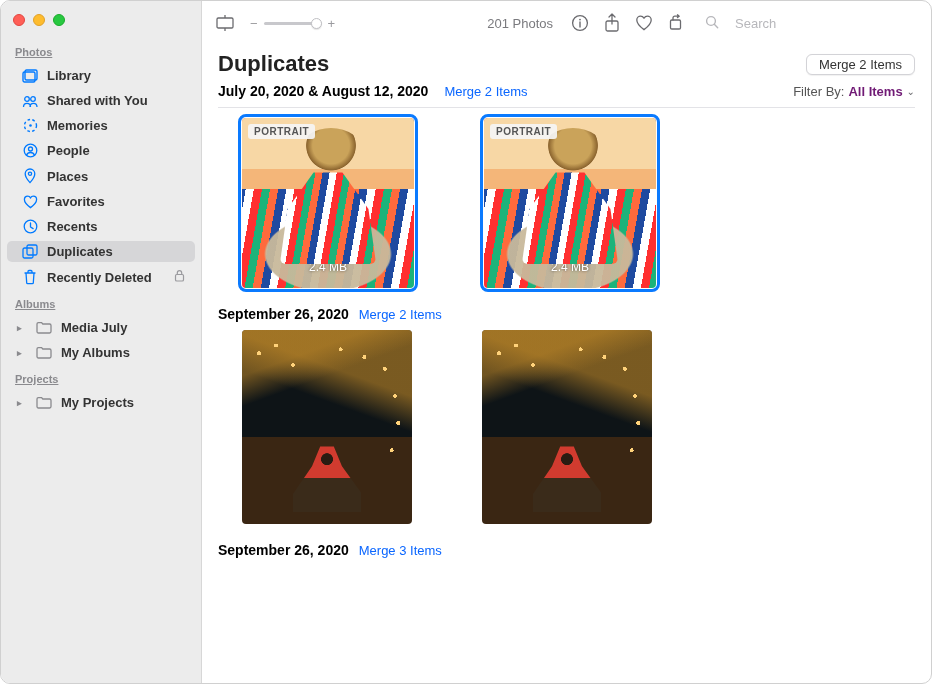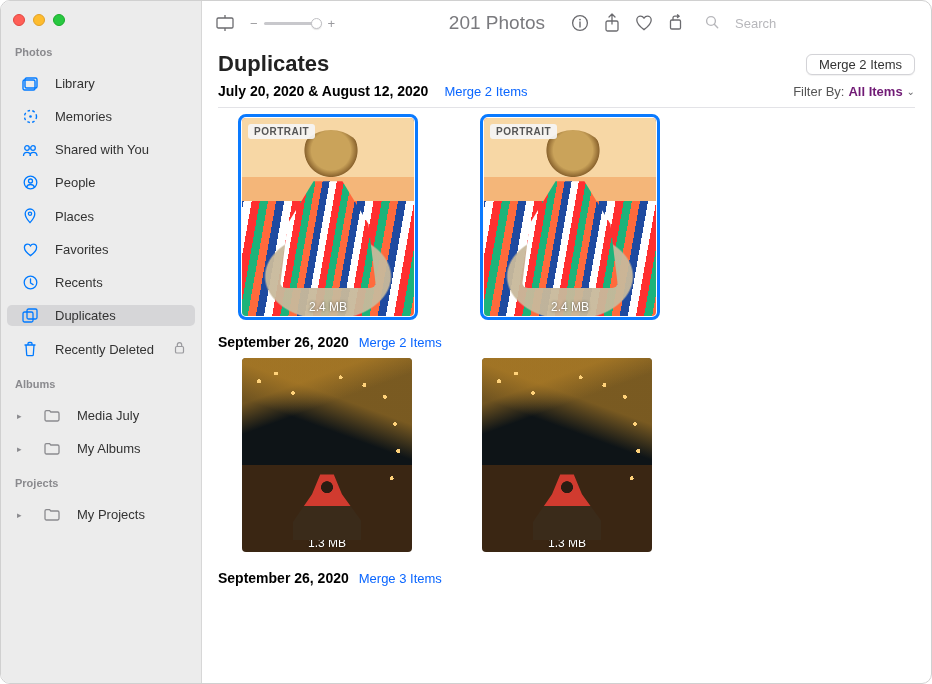--- a/index.html
+++ b/index.html
@@ -29,30 +29,32 @@
   .tl { width: 12px; height: 12px; border-radius: 50%; }
   .tl.red { background: #ff5f57; border: 0.5px solid #e24640; }
   .tl.yellow { background: #febc2e; border: 0.5px solid #e1a128; }
   .tl.green { background: #28c840; border: 0.5px solid #1aab2b; }
 
   .sb-section-label {
     font-size: 11px;
     font-weight: 600;
     color: #8a8a8e;
     padding: 6px 14px 3px 14px;
+    text-decoration: underline;
   }
   .sb-item {
     display: flex;
     align-items: center;
-    gap: 16px;
+    gap: 8px;
     padding: 3px 10px 3px 14px;
-    margin: 12px 6px;
+    margin: 4px 6px;
     border-radius: 5px;
     cursor: default;
     color: #333;
+    font-weight: bold;
   }
   .sb-item.active { background: #d6d6d8; }
   .sb-item .disclosure {
     width: 10px;
     color: #8a8a8e;
     font-size: 9px;
     margin-left: -4px;
   }
   .sb-item .ico { width: 18px; display: inline-flex; justify-content: center; color: #007aff; }
   .sb-item .lock { margin-left: auto; color: #9a9a9e; }
@@ -63,21 +65,21 @@
   .toolbar {
     height: 44px;
     display: flex;
     align-items: center;
     padding: 0 12px;
     gap: 10px;
     border-bottom: none;
     color: #6b6b6f;
   }
   .tb-spacer { flex: 1; }
-  .tb-count { color: #7a7a7e; font-size: 19px; margin-right: 14px; }
+  .tb-count { color: #7a7a7e; font-size: 13px; margin-right: 6px; }
   .tb-icon { width: 22px; height: 22px; display: inline-flex; align-items: center; justify-content: center; color: #6b6b6f; }
   .zoom { display: flex; align-items: center; gap: 6px; color: #9a9a9e; margin-left: 4px; }
   .zoom-track {
     width: 58px; height: 3px; background: #c8c8cc; border-radius: 2px; position: relative;
   }
   .zoom-thumb {
     position: absolute; right: 0; top: -4px; width: 11px; height: 11px;
     background: #fff; border: 1px solid #c0c0c4; border-radius: 50%;
     box-shadow: 0 1px 1px rgba(0,0,0,0.1);
   }
@@ -112,38 +114,38 @@
   .filter b { font-weight: 600; color: #701a75; }
   .chev { font-size: 10px; color: #6b6b6f; }
 
   hr.sep { border: none; border-top: 1px solid #e3e3e7; margin: 2px 0 10px 0; }
 
   .group { margin-bottom: 14px; }
   .group-head { display: flex; align-items: baseline; gap: 10px; padding: 4px 0 8px 0; }
   .thumbs { display: flex; gap: 70px; padding-left: 24px; }
 
   .thumb {
-    width: 172px; height: 198px; position: relative;
+    width: 172px; height: 170px; position: relative;
     border-radius: 4px;
     background: #444;
     overflow: hidden;
   }
   .thumb.selected {
     outline: 3px solid #0a7aff;
     outline-offset: 1px;
     border-radius: 4px;
   }
   .badge {
     position: absolute; top: 6px; left: 6px;
     background: rgba(245,245,245,0.92);
     color: #555; font-size: 10px; font-weight: 600;
     padding: 2px 6px; border-radius: 3px; letter-spacing: 0.5px;
   }
   .size {
-    position: absolute; bottom: 2px; left: 0; right: 0;
+    position: absolute; bottom: 14px; left: 0; right: 0;
     text-align: center; color: #fff; font-size: 12px;
     text-shadow: 0 0 3px rgba(0,0,0,0.6);
   }
 
   
   .photo-portrait {
     background:
       radial-gradient(circle at 52% 26%, #e5c79a 0 12%, transparent 12.7%),
       radial-gradient(ellipse 22% 14% at 52% 16%, #a87b3f 0 60%, transparent 62%),
       repeating-linear-gradient(100deg,
@@ -223,36 +225,36 @@
       <span class="ico">
         <svg width="16" height="14" viewBox="0 0 16 14">
             <rect x="1" y="3" width="12" height="10" rx="1.5" fill="none" stroke="#007aff" stroke-width="1.4"></rect>
             <rect x="3" y="1" width="12" height="10" rx="1.5" fill="none" stroke="#007aff" stroke-width="1.4"></rect>
           </svg>
       </span>
       <span class="label">Library</span>
     </div>
     <div class="sb-item">
       <span class="ico">
-        <svg width="15" height="15" viewBox="0 0 15 15">
-            <circle cx="7.5" cy="7.5" r="6" fill="none" stroke="#007aff" stroke-width="1.4" stroke-dasharray="2.6 2.3"></circle>
-            <circle cx="7.5" cy="7.5" r="1.3" fill="#007aff"></circle>
-          </svg>
-      </span>
-      <span class="label">Memories</span>
-    </div>
-    <div class="sb-item">
-      <span class="ico">
         <svg width="16" height="14" viewBox="0 0 16 14">
             <circle cx="5" cy="5" r="2.3" fill="none" stroke="#007aff" stroke-width="1.3"></circle>
             <circle cx="11" cy="5" r="2.3" fill="none" stroke="#007aff" stroke-width="1.3"></circle>
             <path d="M1.5 13c0-2.2 1.6-3.6 3.5-3.6s3.5 1.4 3.5 3.6M8 13c0-2.2 1.6-3.6 3.5-3.6s3.5 1.4 3.5 3.6" fill="none" stroke="#007aff" stroke-width="1.3"></path>
           </svg>
       </span>
       <span class="label">Shared with You</span>
+    </div>
+    <div class="sb-item">
+      <span class="ico">
+        <svg width="15" height="15" viewBox="0 0 15 15">
+            <circle cx="7.5" cy="7.5" r="6" fill="none" stroke="#007aff" stroke-width="1.4" stroke-dasharray="2.6 2.3"></circle>
+            <circle cx="7.5" cy="7.5" r="1.3" fill="#007aff"></circle>
+          </svg>
+      </span>
+      <span class="label">Memories</span>
     </div>
     <div class="sb-item">
       <span class="ico">
         <svg width="15" height="15" viewBox="0 0 15 15">
             <circle cx="7.5" cy="7.5" r="6.3" fill="none" stroke="#007aff" stroke-width="1.3"></circle>
             <circle cx="7.5" cy="6" r="2" fill="none" stroke="#007aff" stroke-width="1.3"></circle>
             <path d="M3.5 12.3c.7-1.8 2.2-2.8 4-2.8s3.3 1 4 2.8" fill="none" stroke="#007aff" stroke-width="1.3"></path>
           </svg>
       </span>
       <span class="label">People</span>

